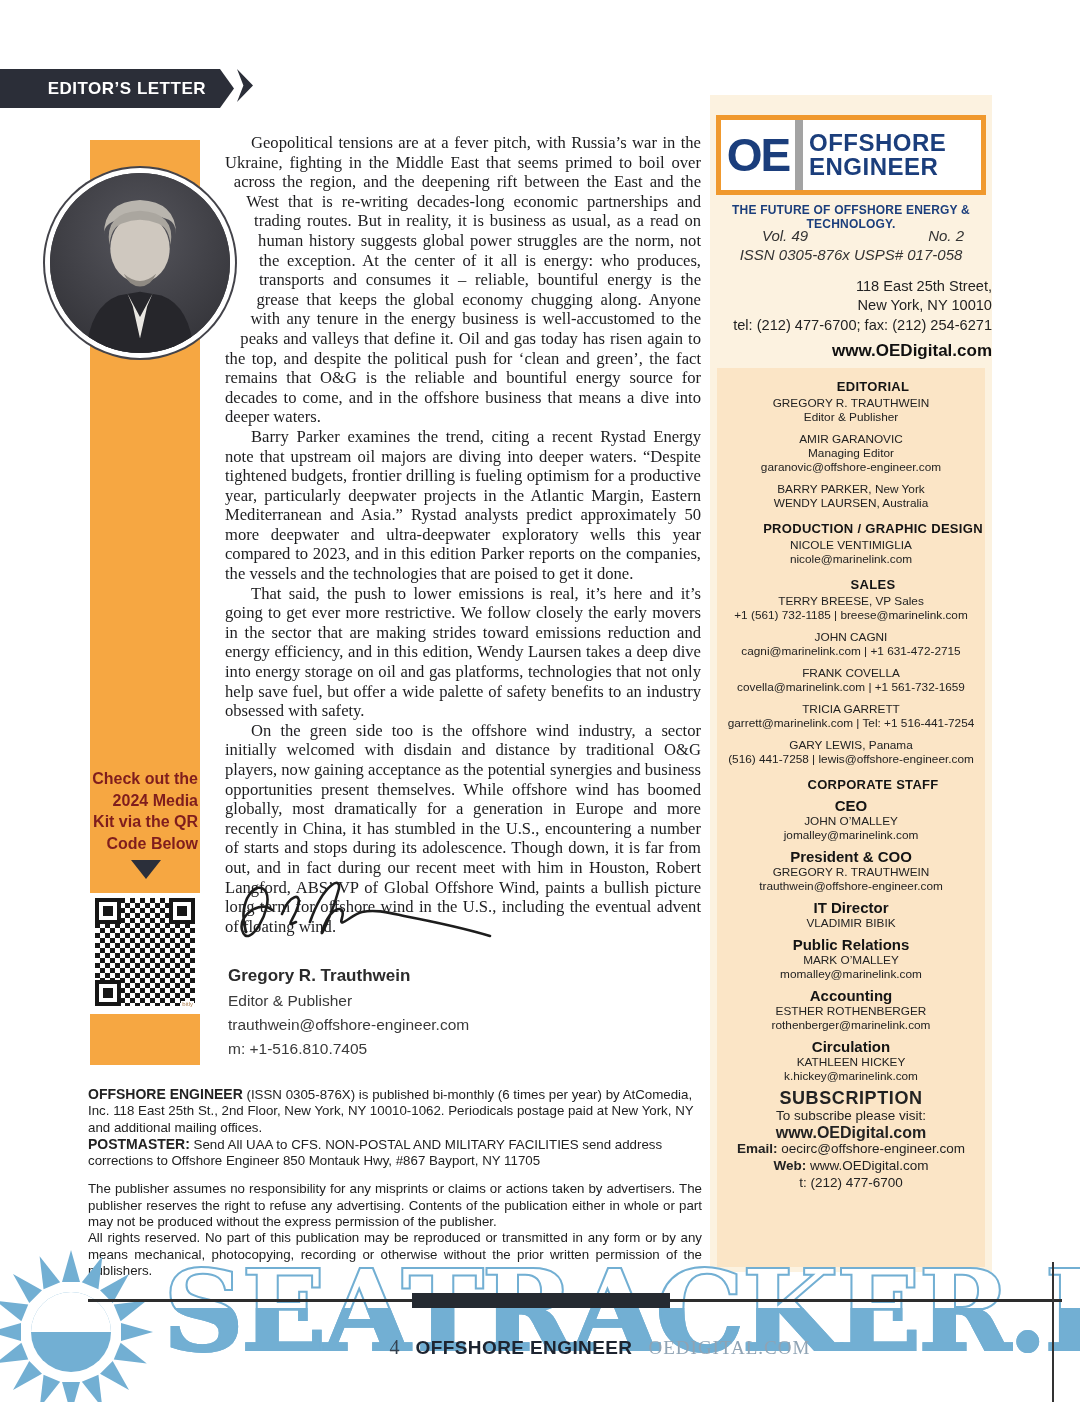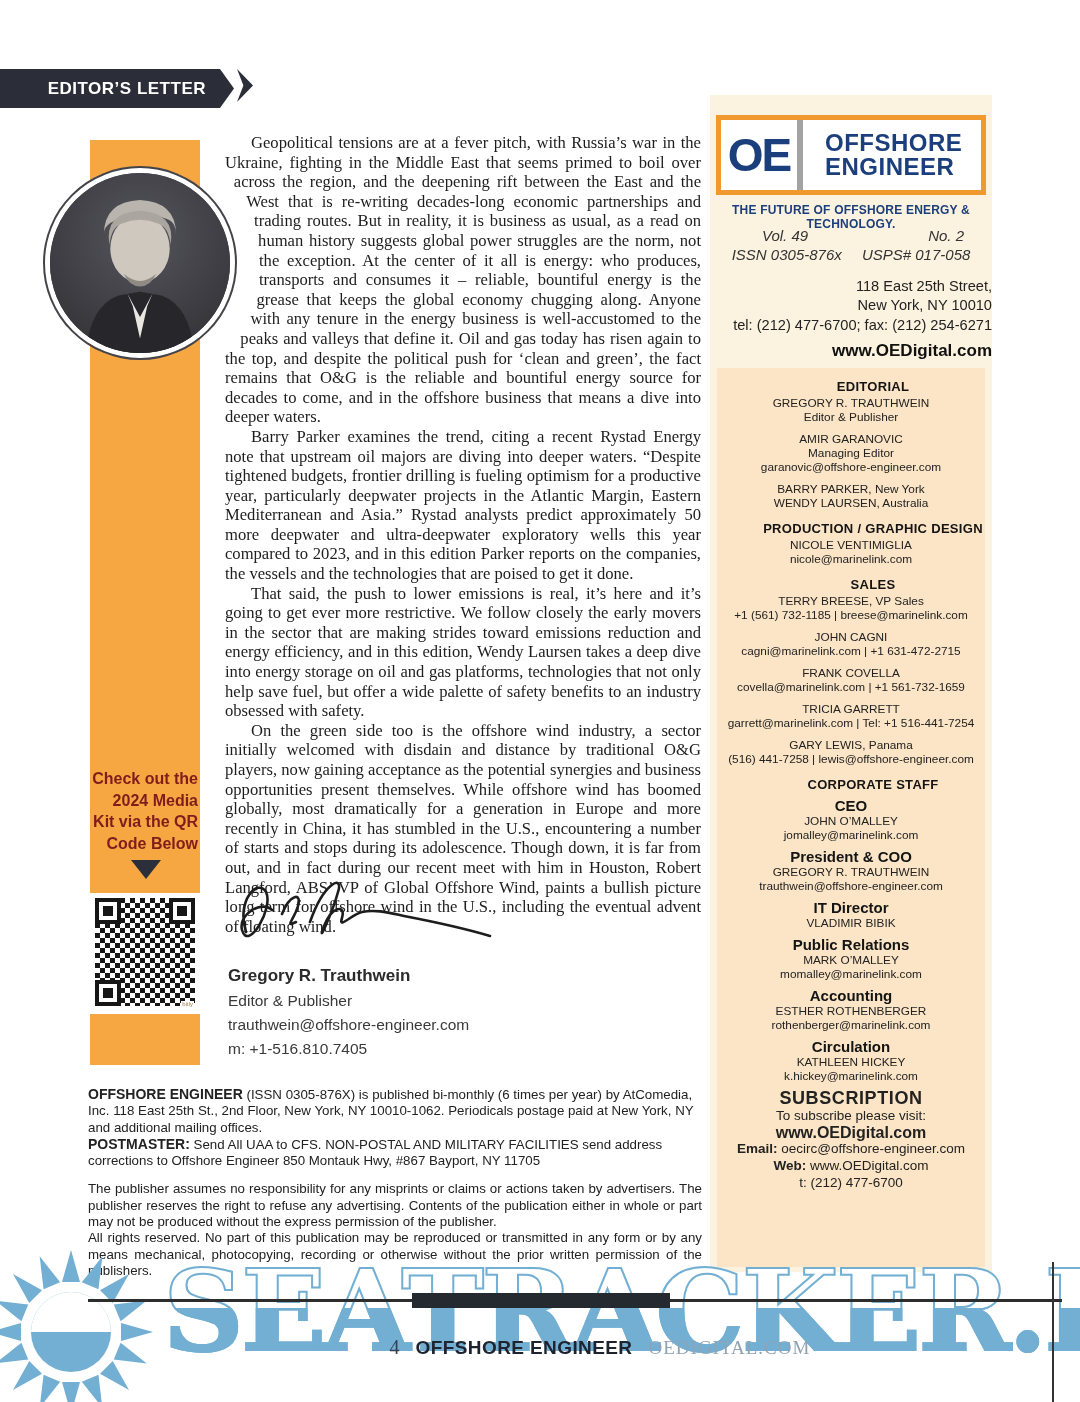--- a/index.html
+++ b/index.html
@@ -76,30 +76,30 @@
   
   .sidebar { position:absolute; left:710px; top:95px; width:282px; height:1177px; background:#fcf2e0; }
   .logo-box {
     position:absolute; left:6px; top:20px; right:6px; height:80px;
     background:#f0992e; padding:5px; display:flex;
   }
   .logo-inner { background:#ffffff; flex:1; display:flex; align-items:stretch; }
   .logo-oe {
     width:82px; display:flex; align-items:center; justify-content:center;
     font-weight:bold; font-size:46px; letter-spacing:-2px; color:#1b3e7c;
-    border-right:6px solid #a3a3a3;
+    border-right:8px solid #a3a3a3;
   }
   .logo-words {
-    flex:1; display:flex; flex-direction:column; justify-content:center; padding-left:22px;
+    flex:1; display:flex; flex-direction:column; justify-content:center; padding-left:6px;
     font-weight:bold; font-size:24px; line-height:0.98; letter-spacing:0.5px; color:#1b3e7c;
   }
   .tagline { position:absolute; left:0; right:0; top:108px; text-align:center; font-weight:bold; font-size:12px; color:#1b3e7c; letter-spacing:0.2px; }
   .volrow { position:absolute; left:52px; right:28px; top:132px; display:flex; justify-content:space-between; font-style:italic; font-size:15px; color:#333; }
   .issnrow { position:absolute; left:0; right:0; top:151px; text-align:center; font-style:italic; font-size:15px; color:#333; }
-  .issnrow span { margin:0 8px; }
+  .issnrow span { margin:0 0; }
   .addr { position:absolute; left:16px; right:0; top:182px; text-align:right; font-size:14.6px; line-height:1.32; color:#222; }
   .site-big { font-weight:bold; font-size:17px; color:#101010; margin-top:5px; }
 
   .staff-block {
     position:absolute; left:7px; right:7px; top:273px; bottom:5px;
     background:#fbe5c6; overflow:hidden; text-align:center;
     padding-top:12px; font-size:11.8px; line-height:14px; color:#222;
   }
   .sec-hdr { font-weight:bold; font-size:13px; color:#141414; letter-spacing:0.3px; margin-top:12px; margin-bottom:2px;padding-left:44px; }
   .sec-hdr.first { margin-top:0; }

